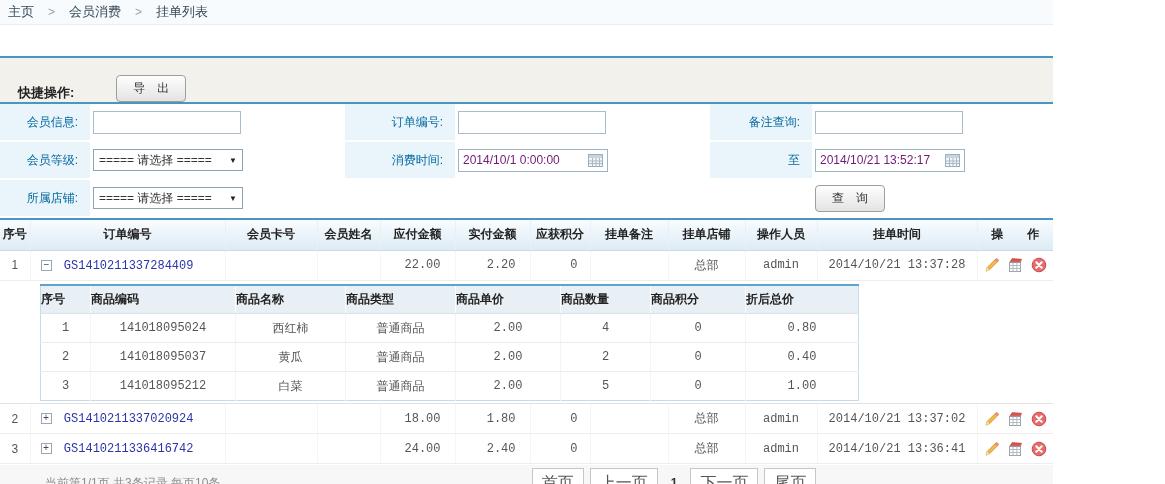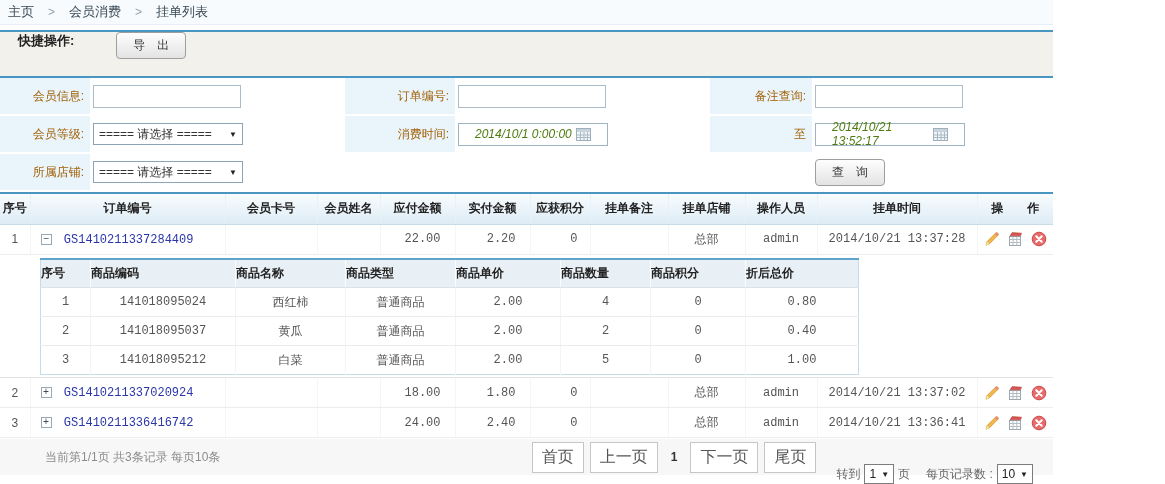--- a/index.html
+++ b/index.html
@@ -8,35 +8,35 @@
   .content { width:1053px; }
 
   
   .breadcrumb-bar { width:1053px; height:25px; background:#f7fbfd; border-bottom:1px solid #e4eef4; display:flex; align-items:center; padding-left:8px; gap:14px; font-size:13px; color:#3a4a55; }
   .breadcrumb-bar .sep { color:#93a3ad; font-size:12px; }
   .crumb { cursor:pointer; }
 
   .gap5 { height:5px; }
 
   
-  .toolbar { width:1053px; height:48px; background:#f3f1ec; border-top:2px solid #4a96c3; border-bottom:2px solid #4a96c3; display:flex; align-items:flex-start; padding-left:18px; }
+  .toolbar { width:1053px; height:48px; background:#f3f1ec; border-top:2px solid #4a96c3; border-bottom:2px solid #4a96c3; display:flex; align-items:flex-end; padding-left:18px;margin-top:26px; }
   .toolbar-label { font-weight:bold; font-size:13px; color:#222; }
   .btn { white-space:pre; padding:4px 16px; border:1px solid #9e9e9e; border-radius:4px; background:linear-gradient(#fefefe,#e3e3e3); font-size:12px; color:#333; cursor:pointer; font-family:inherit; }
   .export-btn { margin-left:42px; }
 
   
   .search-form { width:1053px; display:grid; grid-template-columns:90px 255px 110px 255px 102px 241px; }
   .fcell { height:38px; display:flex; align-items:center; background:#fff; border-bottom:2px solid #fff; }
-  .flabel { justify-content:flex-end; padding-right:6px; background:#eaf4fb; color:#a16207; }
+  .flabel { justify-content:flex-end; padding-right:12px; background:#eaf4fb; color:#0369a1; }
   .flabel.plain { background:#fff; }
   .ffield { padding-left:3px; }
   .txt-input { width:148px; height:23px; border:1px solid #a9bcc9; padding:0 4px; font-size:12px; font-family:inherit; }
   .select-box { width:150px; height:22px; border:1px solid #8ba4b8; background:#fff; display:flex; align-items:center; justify-content:space-between; padding:0 5px; cursor:pointer; }
   .select-box .arrow, .mini-select .arrow { font-size:8px; color:#222; }
-  .date-box { width:150px; height:23px; border:1px solid #9fb4c2; background:#fff; display:flex; align-items:center; justify-content:space-between; padding:0 16px; cursor:pointer; color:#4d7c0f;font-style:italic; }
+  .date-box { width:150px; height:23px; border:1px solid #9fb4c2; background:#fff; display:flex; align-items:center; justify-content:space-between; padding:0 4px; cursor:pointer; color:#701a75; }
   .cal-icon { display:inline-flex; }
 
   
   table.main { width:1053px; border-collapse:collapse; table-layout:fixed; border-top:2px solid #4a96c3; font-size:12px; }
   table.main th { height:31px; background:linear-gradient(#f8fcfe,#ddebf5); border-right:1px solid #e9f1f7; border-bottom:1px solid #c8dce8; font-weight:bold; color:#222; white-space:pre; }
   table.main th:last-child { border-right:none;margin-top:11px; }
   table.main td { height:30px; border-bottom:1px solid #ededed; border-right:1px solid #f5f5f5; color:#555; text-align:center; }
   table.main td:last-child { border-right:none; }
   .order-cell { text-align:left !important; padding-left:10px; }
   .expander { display:inline-block; width:11px; height:11px; line-height:9px; border:1px solid #98a8b4; background:#fff; color:#445; font-size:10px; text-align:center; margin-right:9px; vertical-align:middle; cursor:pointer; font-family:"Liberation Mono",monospace; }

